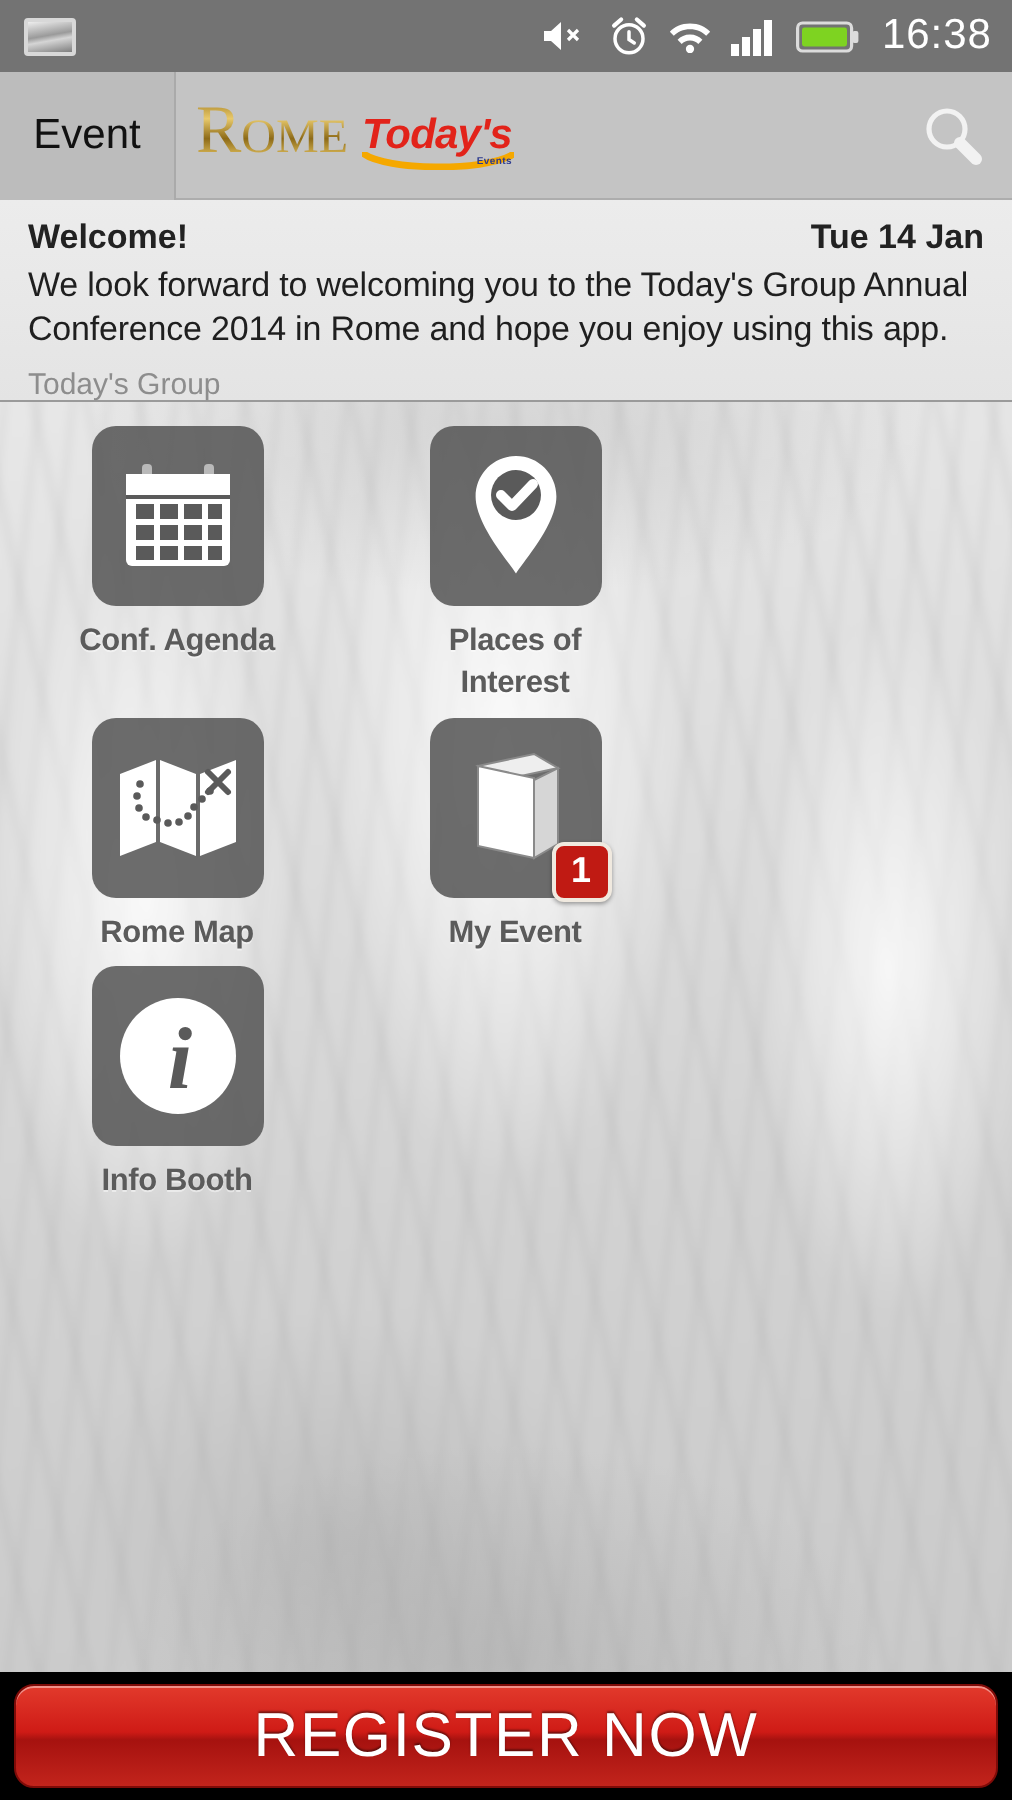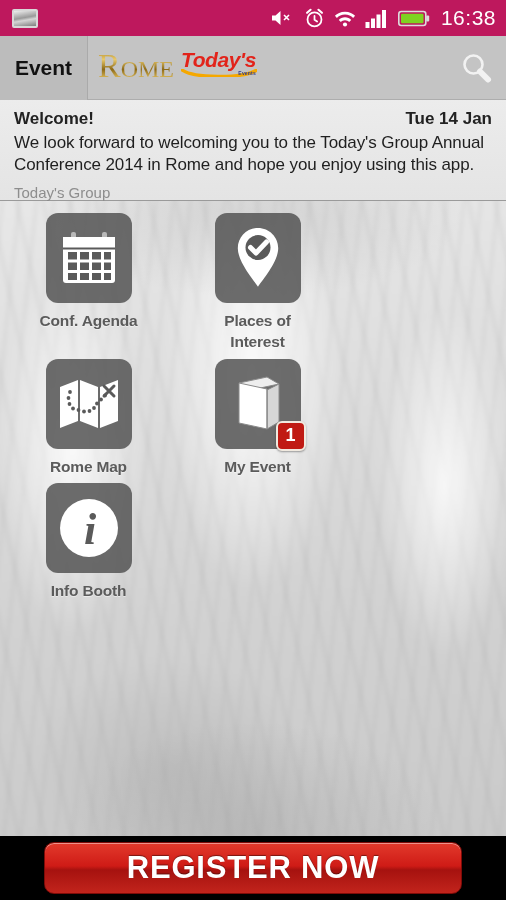--- a/index.html
+++ b/index.html
@@ -8,21 +8,21 @@
     font-family:"Liberation Sans", sans-serif;
     background:#000;
     overflow:hidden;
     -webkit-font-smoothing:antialiased;
   }
   .phone { position:relative; width:506px; height:900px; overflow:hidden; background:#000; }
 
   
   .statusbar {
     position:absolute; top:0; left:0; width:506px; height:36px;
-    background:#be185d;
+    background:#737373;
     display:flex; align-items:center;
     padding:0 10px 0 12px;
   }
   .sb-left { display:flex; align-items:center; gap:8px; }
   .sb-right { margin-left:auto; display:flex; align-items:center; gap:9px; }
   .screenshot-ico {
     width:26px; height:19px; border:2px solid #d8d8d8; border-radius:2px;
     background:linear-gradient(170deg,#eee 0%,#9a9a9a 45%,#d5d5d5 60%,#7e7e7e 100%);
     position:relative;
   }
@@ -34,23 +34,23 @@
     position:absolute; top:36px; left:0; width:506px; height:64px;
     background:#c4c4c4;
     display:flex; align-items:center;
     border-bottom:1px solid #adadad;
   }
   .header-event {
     width:88px; height:64px;
     background:#bcbcbc;
     border-right:1px solid #aaaaaa;
     display:flex; align-items:center; justify-content:center;
-    color:#111; font-size:21px; font-weight:bold;
-  }
-  .logo { display:flex; align-items:flex-start; padding-left:10px; }
+    color:#111; font-size:21px; font-weight:normal;
+  }
+  .logo { display:flex; align-items:center; padding-left:10px; }
   .logo-rome {
     font-family:"Liberation Serif", serif;
     font-size:34px;
     letter-spacing:0px;
     line-height:1;
     background:linear-gradient(180deg,#a07a1e 0%,#e8c96b 28%,#8d6a17 55%,#d9b757 78%,#7d5c10 100%);
     -webkit-background-clip:text; background-clip:text;
     -webkit-text-fill-color:transparent; color:transparent;
     font-variant:small-caps;
     padding-bottom:3px;
@@ -142,26 +142,26 @@
     box-shadow:0 1px 2px rgba(0,0,0,0.35);
   }
 
   
   .bottombar {
     position:absolute; left:0; bottom:0; width:506px; height:64px;
     background:#000;
     display:flex; align-items:center; justify-content:center;
   }
   .register {
-    width:418px; height:52px; border-radius:10px;
+    width:492px; height:52px; border-radius:10px;
     background:linear-gradient(180deg,#e23a2c 0%,#cf1b16 46%,#a6120f 54%,#c2241c 100%);
     border:1px solid #7e0b08;
     box-shadow:inset 0 1px 0 rgba(255,255,255,0.45), 0 1px 2px rgba(0,0,0,0.7);
     display:flex; align-items:center; justify-content:center;
-    color:#fff; font-size:31px; font-weight:bold; letter-spacing:0.8px;
+    color:#fff; font-size:31px; font-weight:normal; letter-spacing:0.8px;
     text-shadow:0 -1px 1px rgba(0,0,0,0.45);
   }
 </style>
 </head>
 <body>
 
 <div class="phone">
 
   <div class="statusbar">
     <div class="sb-left">

